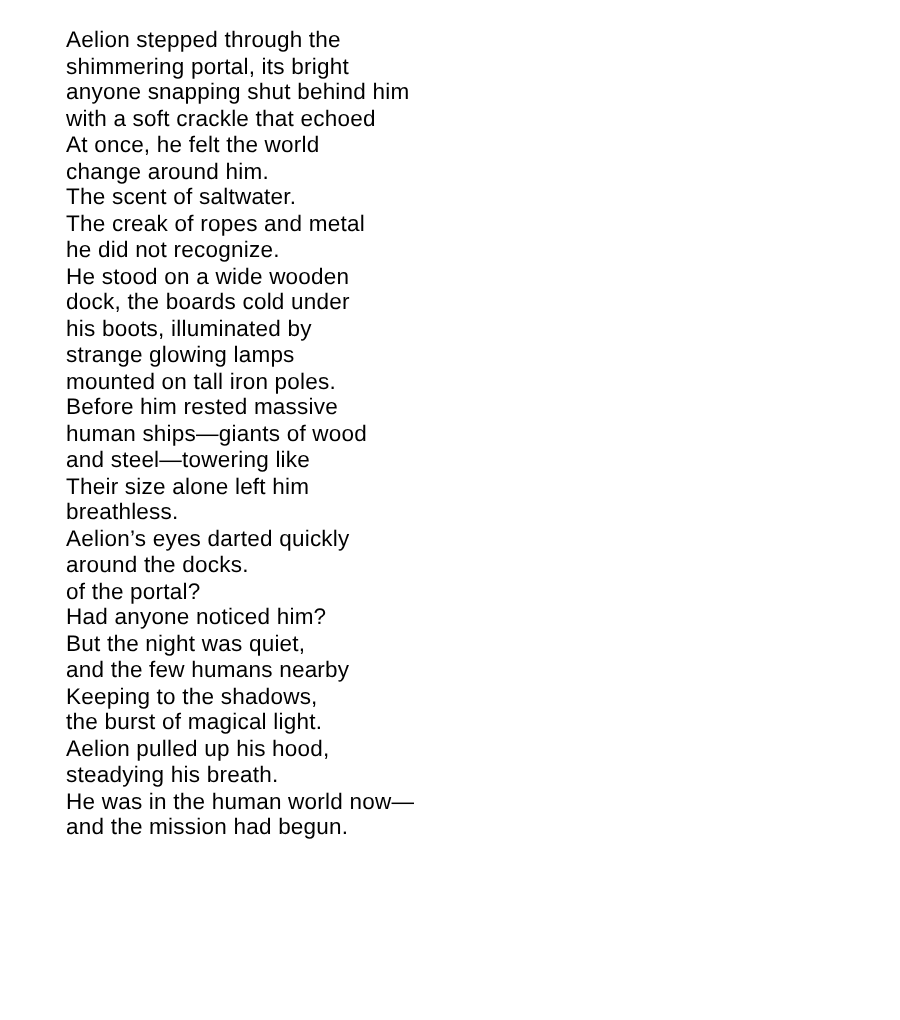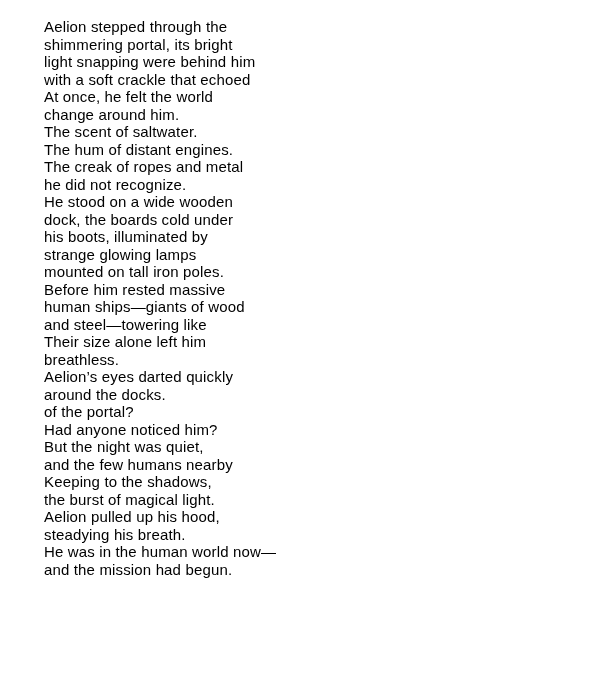--- a/index.html
+++ b/index.html
@@ -42,26 +42,25 @@
     white-space: pre;
   }
 </style>
 </head>
 <body>
 
 <div id="story-page">
   <div id="story-body">
       <span class="story-line">Aelion stepped through the</span>
       <span class="story-line">shimmering portal, its bright</span>
-      <span class="story-line">light snapping were behind him</span>
+      <span class="story-line">anyone snapping shut behind him</span>
       <span class="story-line">with a soft crackle that echoed</span>
       <span class="story-line">At once, he felt the world</span>
       <span class="story-line">change around him.</span>
       <span class="story-line">The scent of saltwater.</span>
-      <span class="story-line">The hum of distant engines.</span>
       <span class="story-line">The creak of ropes and metal</span>
       <span class="story-line">he did not recognize.</span>
       <span class="story-line">He stood on a wide wooden</span>
       <span class="story-line">dock, the boards cold under</span>
       <span class="story-line">his boots, illuminated by</span>
       <span class="story-line">strange glowing lamps</span>
       <span class="story-line">mounted on tall iron poles.</span>
       <span class="story-line">Before him rested massive</span>
       <span class="story-line">human ships—giants of wood</span>
       <span class="story-line">and steel—towering like</span>

